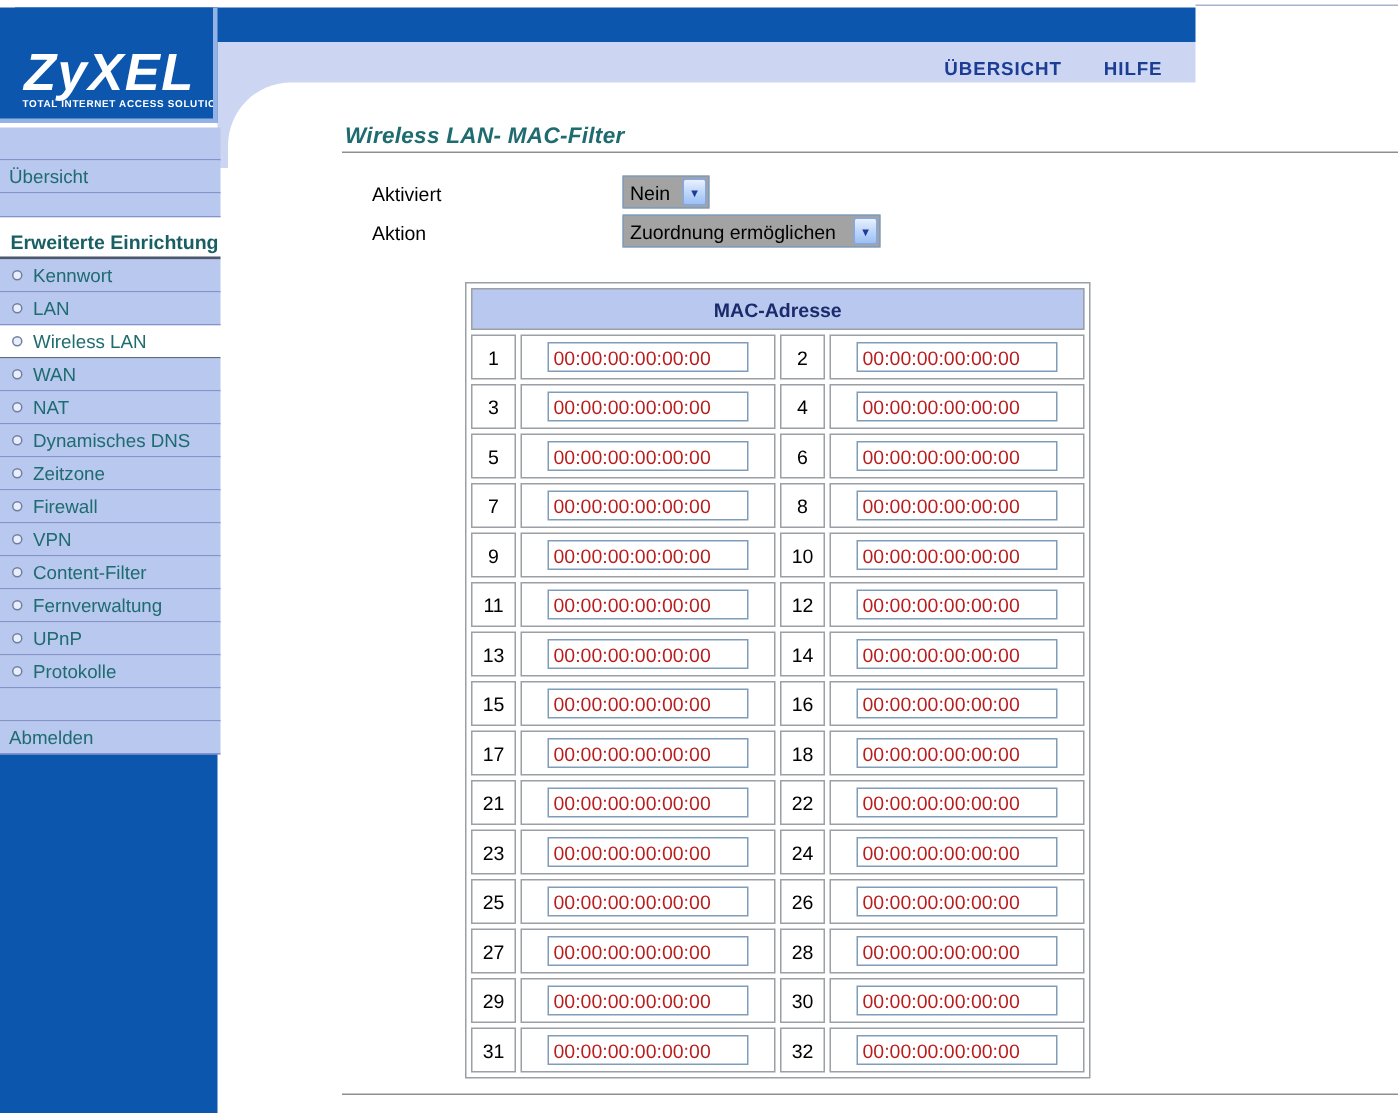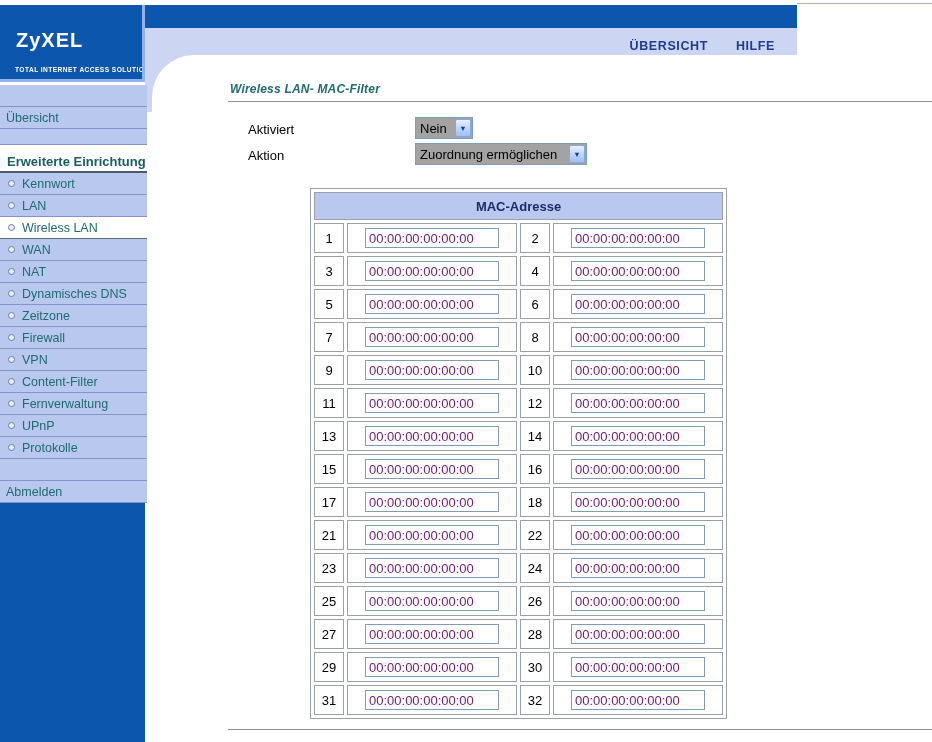--- a/index.html
+++ b/index.html
@@ -15,21 +15,21 @@
   .content-panel{
     position:absolute;left:152px;top:55px;width:780px;height:687px;
     background:#ffffff;border-top-left-radius:42px;
   }
   .logo-block{
     position:absolute;left:0;top:5px;width:142px;height:74px;background:#0c56ae;
     border-right:3px solid #93b3e6;border-bottom:3px solid #93b3e6;
     color:#fff;overflow:hidden;
   }
   .logo-title{
-    position:absolute;left:16px;top:24px;font-size:20px;font-weight:bold;
+    position:absolute;left:16px;top:24px;font-size:35px;font-weight:bold;font-style:italic;
     letter-spacing:1px;
   }
   .logo-tagline{
     position:absolute;left:15px;top:61px;font-size:6.6px;font-weight:bold;letter-spacing:0.45px;
     white-space:nowrap;
   }
   .nav-links{
     position:absolute;left:145px;top:36px;width:652px;height:20px;
     display:flex;justify-content:flex-end;align-items:center;gap:28px;padding-right:0;
     box-sizing:border-box;
@@ -60,21 +60,21 @@
   }
   .sb-sub.sb-selected{background:#ffffff;border-bottom:1px solid #5d6a85;}
   .bullet{
     width:5px;height:5px;border-radius:50%;flex:0 0 auto;
     border:1px solid #6f7f9f;background:#e8eefc;
   }
   .sb-footer{height:239px;background:#0c56ae;width:145px;}
   
   .page-title{
     position:absolute;left:230px;top:82px;
-    font-size:12px;font-weight:bold;font-style:italic;color:#1e6b70;letter-spacing:0.2px;
+    font-size:15px;font-weight:bold;font-style:italic;color:#1e6b70;letter-spacing:0.2px;
   }
   .rule{position:absolute;height:0;border-top:1px solid #8f8f8f;border-bottom:1px solid #ffffff;}
   .rule-top{left:228px;top:101px;width:704px;}
   .rule-bottom{left:228px;top:729px;width:704px;}
   .field-label{position:absolute;left:248px;font-size:13px;color:#000;}
   .label-aktiviert{top:122px;text-align:center;}
   .label-aktion{top:148px;text-align:center;}
   .xp-select{
     position:absolute;left:415px;height:22px;box-sizing:border-box;
     border:1px solid #7f9db9;background:#a3a3a3;display:flex;align-items:center;cursor:pointer;
@@ -97,21 +97,21 @@
   .mac-table th{
     background:#b9c8ee;border:1px solid #9aa0a6;height:24px;
     font-size:13px;font-weight:bold;color:#1b2a6b;text-align:center;
   }
   .mac-table td{border:1px solid #9aa0a6;height:26px;background:#fff;}
   .td-num{width:26px;text-align:center;font-size:13px;color:#000;}
   .td-input{width:166px;text-align:center;}
   .mac-input{
     width:126px;height:18px;box-sizing:content-box;
     border:1px solid #7f9db9;font-family:"Liberation Sans","DejaVu Sans",sans-serif;
-    font-size:13px;color:#701a75;padding:0 3px;background:#fff;
+    font-size:13px;color:#b91c1c;padding:0 3px;background:#fff;
   }
 </style>
 </head>
 <body>
 
 <div class="top-bar"></div>
 <div class="frame-line-top"></div>
 <div class="nav-band"></div>
 <div class="content-panel"></div>
 

